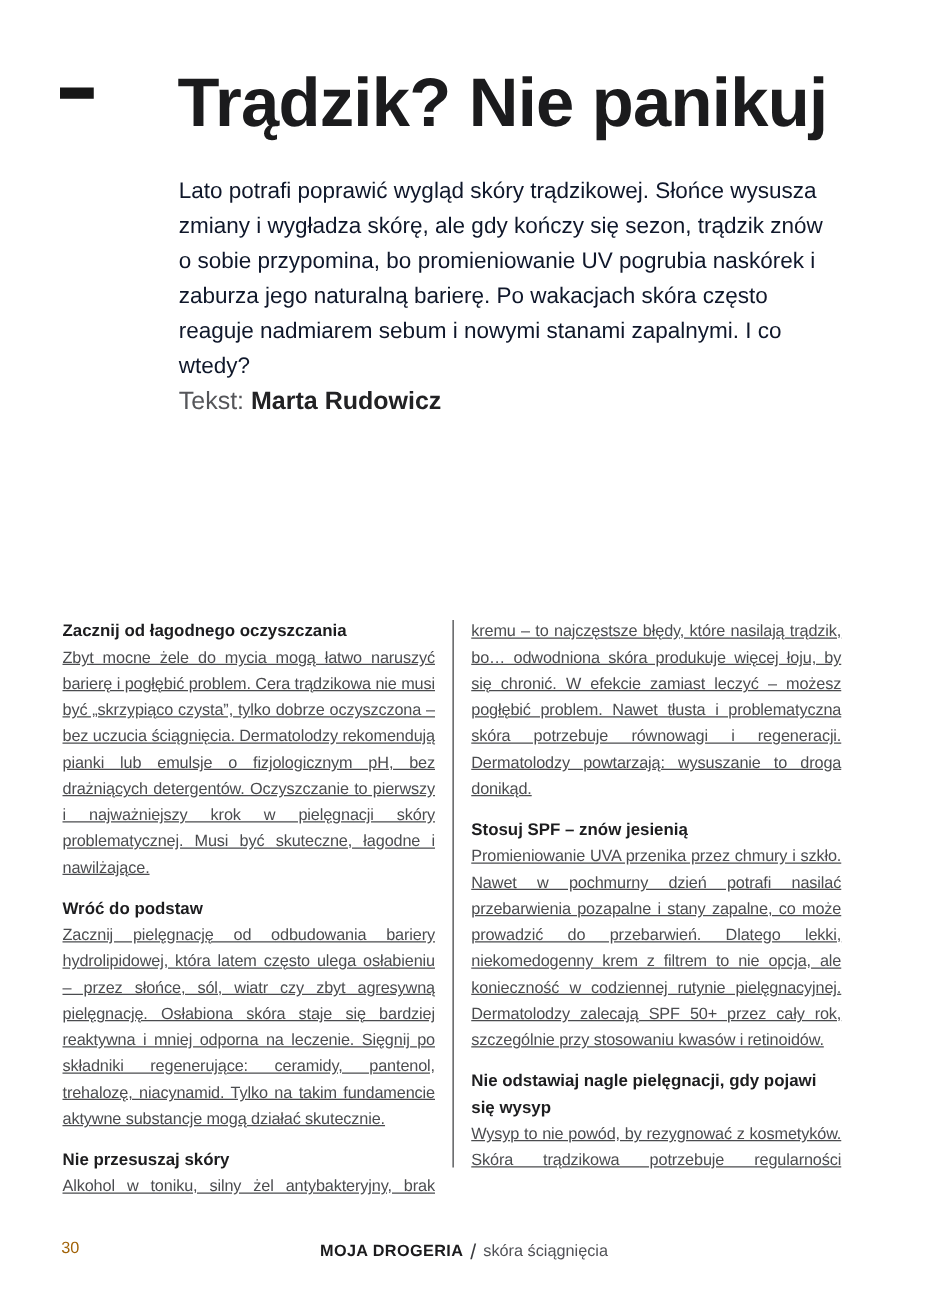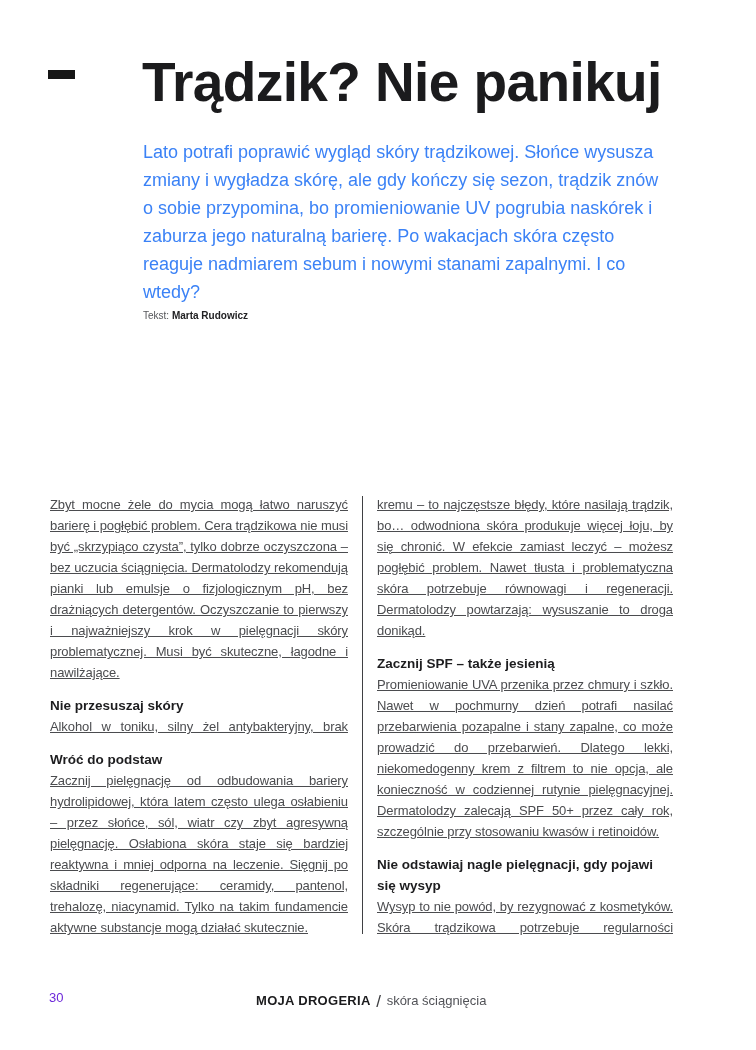--- a/index.html
+++ b/index.html
@@ -33,27 +33,27 @@
     color: #1b1b1d;
     white-space: nowrap;
   }
   .intro {
     position: absolute;
     left: 143px; top: 138px;
     width: 525px;
     margin: 0;
     font-size: 18px;
     line-height: 28px;
-    color: #3b82f6;
+    color: #0f172a;
   }
   .byline {
     position: absolute;
     left: 143px; top: 310px;
     margin: 0;
-    font-size: 10px;
+    font-size: 20px;
     color: #55565a;
   }
   .byline strong { color: #222224; font-weight: 700; }
 
   
   .article {
     position: absolute;
     left: 50px; top: 494px;
     width: 624px;
     display: flex;
@@ -89,21 +89,21 @@
     text-decoration: underline;
     -webkit-hyphens: auto;
   }
   .article p.flow-continues { text-align-last: justify; }
 
   
   .pageno {
     position: absolute;
     left: 49px; top: 990px;
     font-size: 13px;
-    color: #6d28d9;
+    color: #a16207;
   }
   .footer-line {
     position: absolute;
     left: 232px; top: 992px;
     font-size: 13px;
     color: #515257;
     white-space: nowrap;
   }
   .footer-line strong { color: #1b1b1d; font-weight: 700; letter-spacing: 0.3px; padding-left: 24px; }
   .footer-line .slash {
@@ -124,40 +124,41 @@
   <h1 class="title">Trądzik? Nie panikuj</h1>
 
   <p class="intro">Lato potrafi poprawić wygląd skóry trądzikowej. Słońce wysusza zmiany i wygładza skórę, ale gdy kończy się sezon, trądzik znów o sobie przypomina, bo promieniowanie UV pogrubia naskórek i zaburza jego naturalną barierę. Po wakacjach skóra często reaguje nadmiarem sebum i nowymi stanami zapalnymi. I co wtedy?</p>
 
   <p class="byline"><span>Tekst:</span> <strong>Marta Rudowicz</strong></p>
 
   <div class="article">
 
     <div class="col col-left">
       <section>
+        <h2>Zacznij od łagodnego oczyszczania</h2>
         <p>Zbyt mocne żele do mycia mogą łatwo naruszyć barierę i pogłębić problem. Cera trądzikowa nie musi być „skrzypiąco czysta”, tylko dobrze oczyszczona – bez uczucia ściągnięcia. Dermatolodzy rekomendują pianki lub emulsje o fizjologicznym pH, bez drażniących detergentów. Oczyszczanie to pierwszy i najważniejszy krok w pielęgnacji skóry problematycznej. Musi być skuteczne, łagodne i nawilżające.</p>
+      </section>
+      <section>
+        <h2>Wróć do podstaw</h2>
+        <p>Zacznij pielęgnację od odbudowania bariery hydrolipidowej, która latem często ulega osłabieniu – przez słońce, sól, wiatr czy zbyt agresywną pielęgnację. Osłabiona skóra staje się bardziej reaktywna i mniej odporna na leczenie. Sięgnij po składniki regenerujące: ceramidy, pantenol, trehalozę, niacynamid. Tylko na takim fundamencie aktywne substancje mogą działać skutecznie.</p>
       </section>
       <section>
         <h2>Nie przesuszaj skóry</h2>
         <p class="flow-continues">Alkohol w toniku, silny żel antybakteryjny, brak</p>
-      </section>
-      <section>
-        <h2>Wróć do podstaw</h2>
-        <p>Zacznij pielęgnację od odbudowania bariery hydrolipidowej, która latem często ulega osłabieniu – przez słońce, sól, wiatr czy zbyt agresywną pielęgnację. Osłabiona skóra staje się bardziej reaktywna i mniej odporna na leczenie. Sięgnij po składniki regenerujące: ceramidy, pantenol, trehalozę, niacynamid. Tylko na takim fundamencie aktywne substancje mogą działać skutecznie.</p>
       </section>
     </div>
 
     <div class="divider"></div>
 
     <div class="col col-right">
       <section>
         <p>kremu – to najczęstsze błędy, które nasilają trądzik, bo… odwodniona skóra produkuje więcej łoju, by się chronić. W efekcie zamiast leczyć – możesz pogłębić problem. Nawet tłusta i problematyczna skóra potrzebuje równowagi i regeneracji. Dermatolodzy powtarzają: wysuszanie to droga donikąd.</p>
       </section>
       <section>
-        <h2>Zacznij SPF – także jesienią</h2>
+        <h2>Stosuj SPF – znów jesienią</h2>
         <p>Promieniowanie UVA przenika przez chmury i szkło. Nawet w pochmurny dzień potrafi nasilać przebarwienia pozapalne i stany zapalne, co może prowadzić do przebarwień. Dlatego lekki, niekomedogenny krem z filtrem to nie opcja, ale konieczność w codziennej rutynie pielęgnacyjnej. Dermatolodzy zalecają SPF 50+ przez cały rok, szczególnie przy stosowaniu kwasów i retinoidów.</p>
       </section>
       <section>
         <h2>Nie odstawiaj nagle pielęgnacji, gdy pojawi się wysyp</h2>
         <p class="flow-continues">Wysyp to nie powód, by rezygnować z kosmetyków. Skóra trądzikowa potrzebuje regularności</p>
       </section>
     </div>
 
   </div>
 

